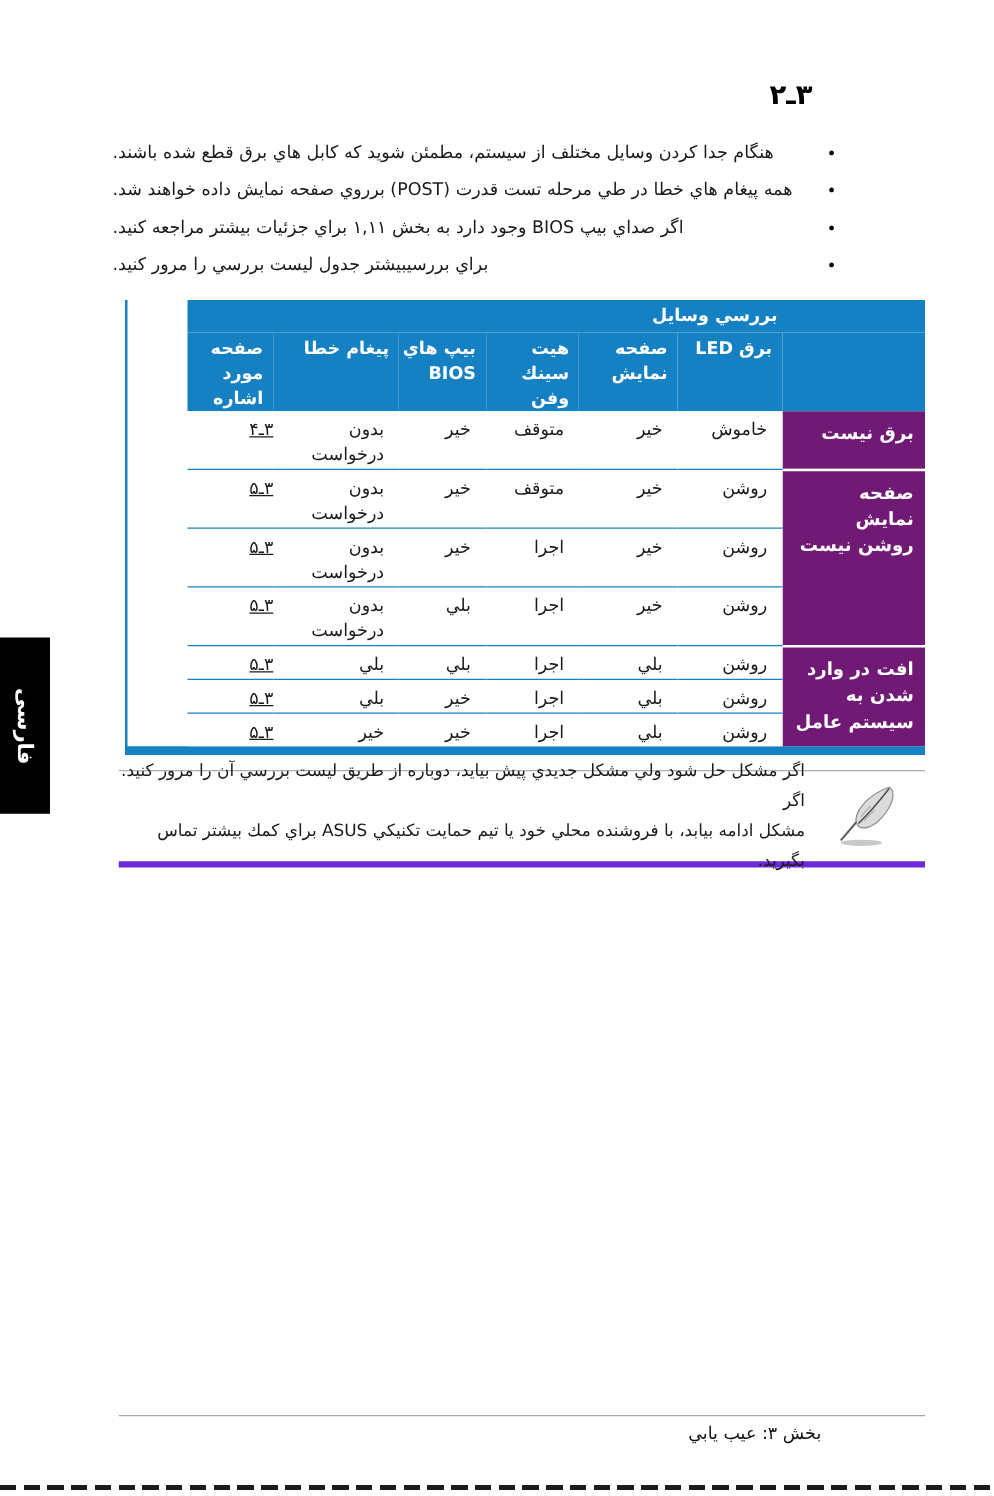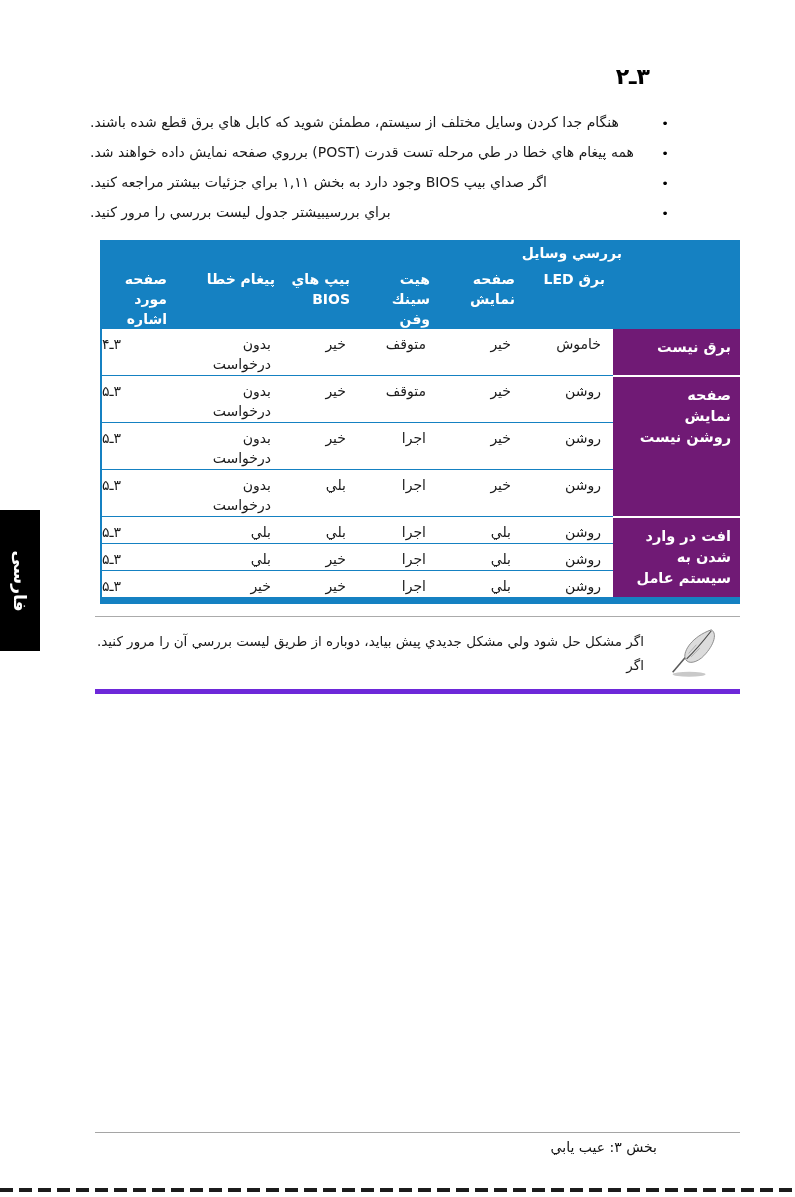--- a/index.html
+++ b/index.html
@@ -20,21 +20,21 @@
   .bullets{position:absolute;top:112px;right:126px;left:90px;direction:rtl;}
   .bullet{display:flex;gap:15px;margin-bottom:8px;font-size:14px;line-height:21px;}
   .bullet .marker{width:10px;padding-top:1px;font-size:13px;color:#000;}
   .bullet .btxt{flex:1;text-align:left;}
 
   
   .table-wrap{
     position:absolute;left:100px;top:240px;width:638px;
     border-left:2px solid #1581c2;border-bottom:7px solid #1581c2;
   }
-  table{width:100%;border-collapse:separate;border-spacing:0;direction:rtl;}
+  table{width:100%;border-collapse:separate;border-spacing:0;direction:rtl;padding-left:48px;}
   thead th{
     background:#1581c2;color:#fff;font-weight:bold;font-size:14px;
     text-align:right;vertical-align:top;white-space:pre-line;
     padding:3px 8px 0 0;line-height:20px;
   }
   tr.corner-row th{height:23px;padding-right:118px;}
   tr.cols-row th{height:50px;}
   th.rowlabel{
     background:#701a75;color:#fff;font-weight:bold;font-size:14.5px;
     text-align:right;vertical-align:top;white-space:pre-line;
@@ -42,21 +42,21 @@
   }
   th.rowlabel.sep{border-top:2px solid #ffffff;}
   td{
     background:#fff;vertical-align:top;text-align:right;font-size:14px;
     white-space:pre-line;line-height:20px;padding:5px 12px 0 0;
     border-top:1px solid #1581c2;
   }
   tr.first td{border-top:none;}
   tr.tall td{height:41px;}
   tr.short td{height:21px;}
-  td.page{direction:ltr;unicode-bidi:bidi-override;text-align:left;padding:5px 0 0 0;}
+  td.page{direction:ltr;unicode-bidi:bidi-override;text-align:right;padding:5px 0 0 0;text-decoration:underline;}
 
   
   .note{
     position:absolute;top:616px;left:95px;width:645px;height:72px;
     border-top:1px solid #ababab;border-bottom:5px solid #6d28d9;
     direction:rtl;display:flex;align-items:center;
   }
   .note-icon{width:96px;display:flex;justify-content:center;align-items:center;}
   .note-text{flex:1;font-size:13.5px;line-height:24px;text-align:right;}
 
@@ -212,20 +212,21 @@
     <svg width="58" height="58" viewBox="0 0 60 60">
       <ellipse cx="27" cy="52" rx="17" ry="2.6" fill="#c9c9c9"></ellipse>
       <path d="M 10 50 L 27 30" stroke="#5a5a5a" stroke-width="1.6" fill="none"></path>
       <path d="M 50 6 C 57 10, 52 24, 40 35 C 31.5 41.5, 24.5 41, 22.8 35 C 21 28, 30 13, 50 6 Z" fill="#dcdcdc" stroke="#8a8a8a" stroke-width="1"></path>
       <path d="M 24.5 36 C 33 28, 43 16, 50 7" stroke="#4a4a4a" stroke-width="1.2" fill="none"></path>
       <path d="M 29 34 L 38 25 M 26.5 30.5 L 34.5 21.5" stroke="#a9a9a9" stroke-width="0.9" fill="none"></path>
     </svg>
   </div>
   <div class="note-text">
     <div>اگر مشکل حل شود ولي مشکل جدیدي پیش بیاید، دوباره از طریق لیست بررسي آن را مرور کنید. اگر</div>
+    <div>مشکل ادامه بیابد، با فروشنده محلي خود یا تیم حمایت تکنیکي ASUS براي کمك بیشتر تماس بگیرید.</div>
   </div>
 </div>
 
 <div class="lang-tab">
   <span>فارسی</span>
 </div>
 
 <div class="footer-rule"></div>
 <div class="footer-text">بخش ۳: عیب یابي</div>
 

